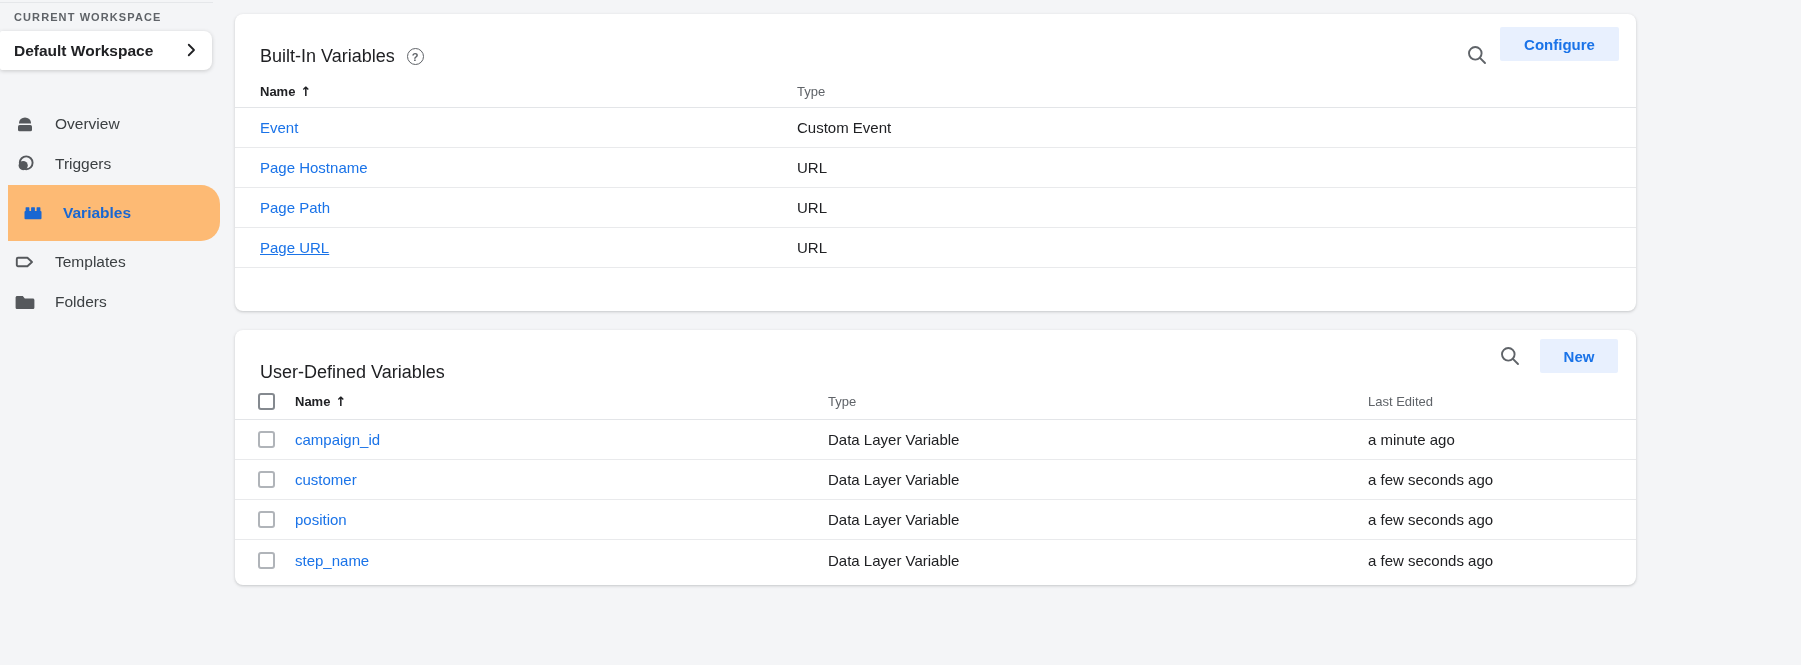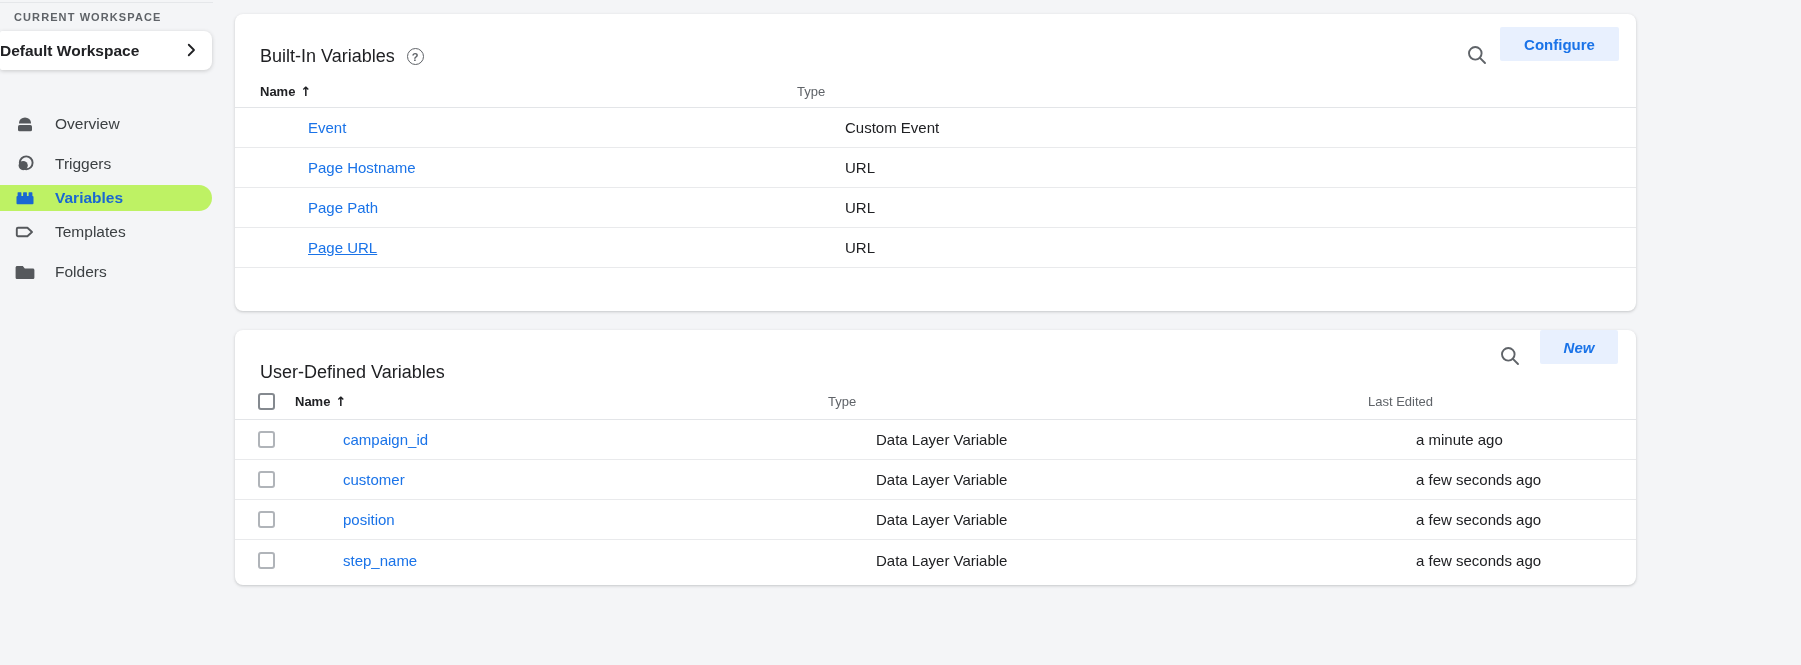--- a/index.html
+++ b/index.html
@@ -8,65 +8,65 @@
   .screen { position:relative; width:1801px; height:665px; overflow:hidden; background:#f4f5f7; }
 
   
   .sidebar { position:absolute; left:0; top:0; width:213px; height:665px; }
   .topline { position:absolute; left:0; top:2px; width:213px; height:1px; background:#e5e7ea; }
   .ws-label { position:absolute; left:14px; top:11px; font-size:11px; font-weight:700;
               letter-spacing:1.1px; color:#5f6368; }
   .ws-card { position:absolute; left:0; top:31px; width:212px; height:39px; background:#fff;
              border-radius:2px 8px 8px 2px; box-shadow:0 1px 4px rgba(0,0,0,.18);
              display:flex; align-items:center; cursor:pointer; }
-  .ws-name { font-size:15.5px; font-weight:600; color:#202124; }
+  .ws-name { margin-left:14px; font-size:15.5px; font-weight:600; color:#202124; }
   .ws-chevron { position:absolute; right:12px; top:10px; width:18px; height:18px; }
 
   .nav { position:absolute; left:0; top:104px; width:213px; }
   .nav-item { position:relative; width:212px; height:40px; display:flex; align-items:center;
               padding-left:14px; cursor:pointer; }
   .nav-item .nico { width:22px; height:22px; display:inline-flex; align-items:center;
                     justify-content:center; flex:0 0 22px; }
   .nav-item .nlabel { margin-left:19px; font-size:15.5px; color:#3c4043; }
-  .nav-item.selected { background:#bef264; height:26px; margin:1px 0; border-radius:0 19px 19px 0; }
+  .nav-item.selected { background:#fdba74; height:56px; margin:1px 8px; border-radius:0 19px 19px 0; }
   .nav-item.selected .nlabel { color:#1967d2; font-weight:600; }
   .nico svg { display:block; }
 
   
   .card { position:absolute; left:235px; width:1401px; background:#fff; border-radius:8px;
           box-shadow:0 1px 2px rgba(60,64,67,.14), 0 1px 3px 1px rgba(60,64,67,.08); }
   .card-builtin { top:14px; height:297px; }
   .card-user { top:330px; height:255px; }
 
   .card-title { position:absolute; left:25px; top:32px; font-size:18px; color:#202124;
                 display:flex; align-items:center; }
   .help-icon { display:inline-flex; margin-left:12px; width:17px; height:17px; border:1.4px solid #5f6368;
                border-radius:50%; color:#5f6368; font-size:11px; font-weight:700;
                align-items:center; justify-content:center; cursor:pointer; }
   .search-icon { position:absolute; width:22px; height:22px; cursor:pointer; }
   .card-builtin .search-icon { left:1231px; top:30px; }
   .card-user .search-icon { left:1264px; top:15px; }
   .accent-btn { position:absolute; border:none; background:#e8f0fe; color:#1a73e8; font-size:15px;
                 font-weight:600; font-family:inherit; border-radius:2px; cursor:pointer; }
   .configure-btn { left:1265px; top:13px; width:119px; height:34px; }
-  .new-btn { left:1305px; top:0; width:78px; height:34px;font-style:italic; }
+  .new-btn { left:1305px; top:9px; width:78px; height:34px; }
 
   .table { position:absolute; left:0; right:0; }
   .card-builtin .table { top:62px; }
   .card-user .table { top:54px; }
   .thead { position:relative; display:flex; align-items:center; border-bottom:1px solid #e3e5e8; }
   .card-builtin .thead { height:32px; }
   .card-user .thead { height:36px; }
   .trow { position:relative; display:flex; align-items:center; height:40px;
           border-bottom:1px solid #e9eaec; }
   .trow.last { border-bottom:none; }
   .hcell { font-size:13px; color:#5f6368; }
   .hcell.hname { color:#202124; font-weight:600; }
   .sort-arrow { font-family:"DejaVu Sans",sans-serif; font-size:13px; color:#202124; margin-left:5px; }
-  .cell { font-size:15px; color:#202124;margin-left:48px; }
+  .cell { font-size:15px; color:#202124; }
   .cell a, .cell.cname { color:#1a73e8; text-decoration:none; cursor:pointer; }
   .cell.cname.hovered { text-decoration:underline; }
   
   .bi .col-name { position:absolute; left:25px; }
   .bi .col-type { position:absolute; left:562px; }
   
   .ud .col-check { position:absolute; left:23px; width:17px; height:17px; }
   .ud .col-name  { position:absolute; left:60px; }
   .ud .col-type  { position:absolute; left:593px; }
   .ud .col-last  { position:absolute; left:1133px; }

